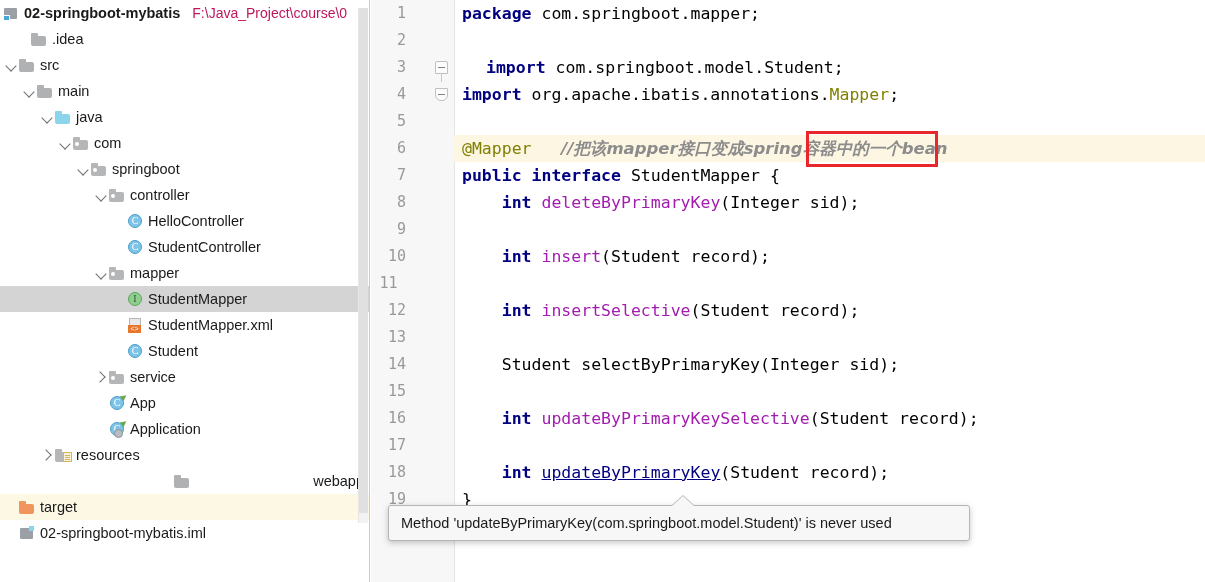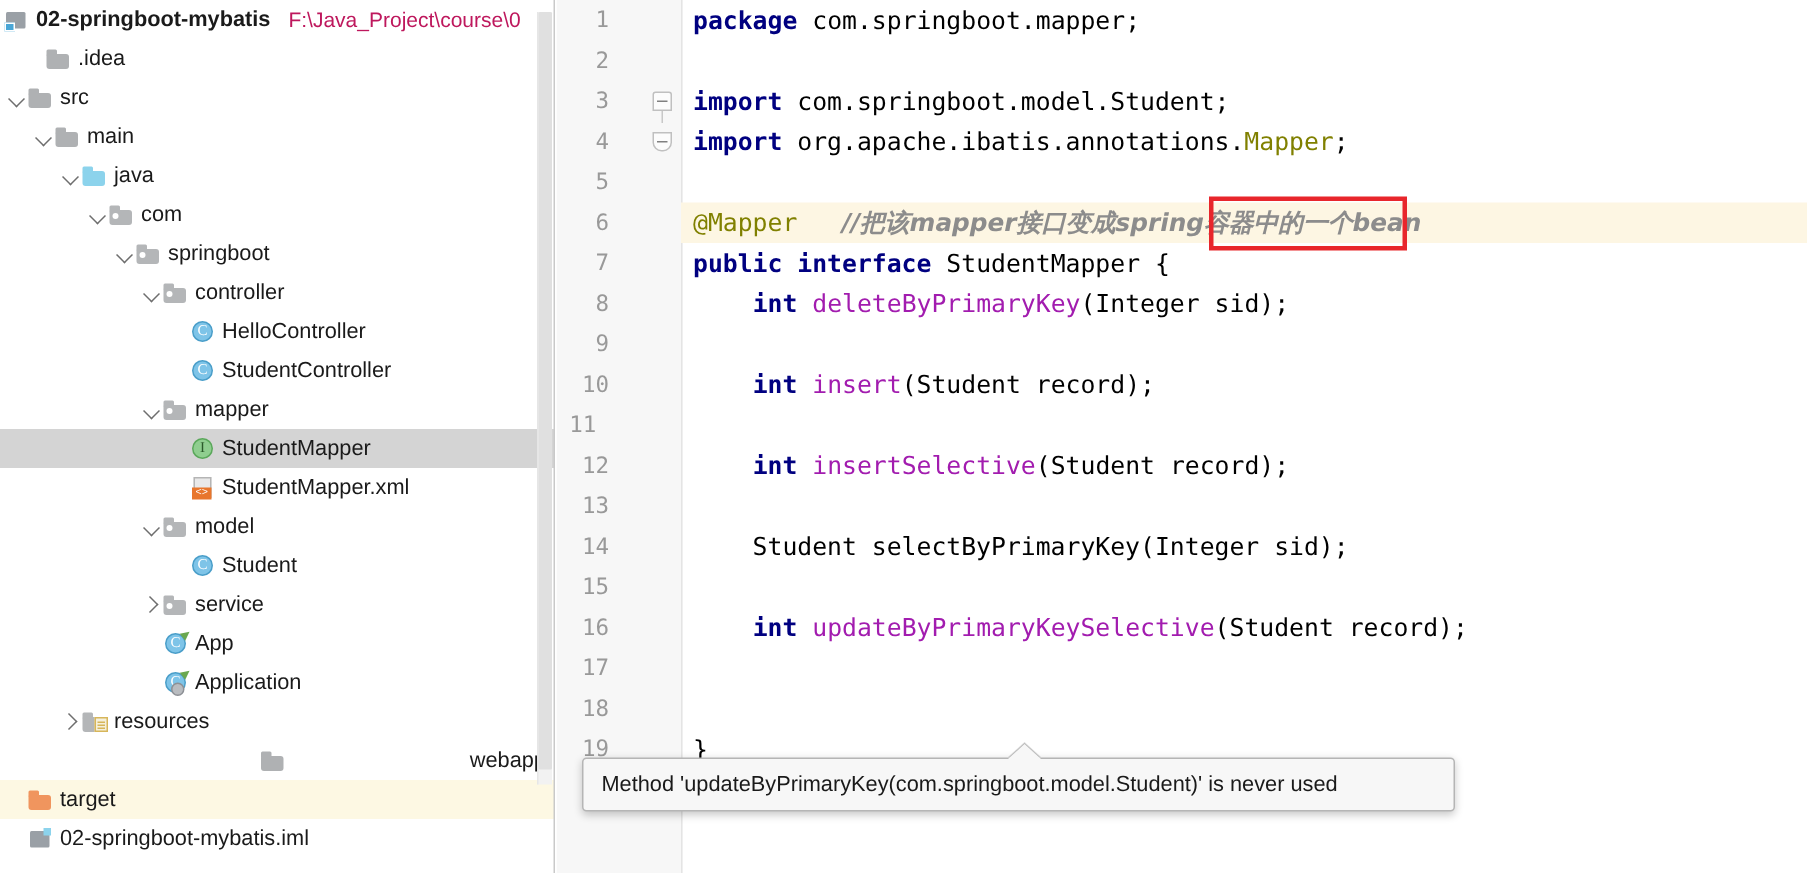--- a/index.html
+++ b/index.html
@@ -475,27 +475,20 @@
             <span class="ch">I</span>
           </span>
           <span class="lbl">StudentMapper</span>
         </div>
         <div class="row" style="padding-left: 112px;">
           <span class="arrow"></span>
           <span class="ico xml">
             <span class="tag">&lt;&gt;</span>
           </span>
           <span class="lbl">StudentMapper.xml</span>
-        </div>
-        <div class="row" style="padding-left: 94px;">
-          <span class="arrow down"></span>
-          <span class="ico folder folder-pkg">
-            <span class="dot"></span>
-          </span>
-          <span class="lbl">model</span>
         </div>
         <div class="row" style="padding-left: 112px;">
           <span class="arrow"></span>
           <span class="ico cls">
             <span class="ch">C</span>
           </span>
           <span class="lbl">Student</span>
         </div>
         <div class="row" style="padding-left: 94px;">
           <span class="arrow right"></span>
@@ -580,35 +573,36 @@
         </div>
         <div class="foldline" style="top: 74px; height: 8px;"></div>
         <div class="foldmark botcut" style="top: 88px;">
           <i></i>
         </div>
       </div>
     <div id="codearea">
         <div class="caret-row-hl" style="top: 135px;"></div>
         <div class="cline" style="top: 0px;"><span class="kw">package </span><span class="plain">com.springboot.mapper;</span></div>
         <div class="cline" style="top: 27px;"></div>
-        <div class="cline" style="top: 54px;"><span class="kw">import </span><span class="plain">com.springboot.model.Student;</span></div>
+        <div class="cline" style="top: 54px; margin-left: 24px;"><span class="kw">import </span><span class="plain">com.springboot.model.Student;</span></div>
         <div class="cline" style="top: 81px;"><span class="kw">import </span><span class="plain">org.apache.ibatis.annotations.</span><span class="ident-hl">Mapper</span><span class="plain">;</span></div>
         <div class="cline" style="top: 108px;"></div>
         <div class="cline" style="top: 135px;"><span class="anno">@Mapper</span><span class="plain">   </span><span class="cmt">//把该mapper接口变成spring容器中的一个bean</span></div>
         <div class="cline" style="top: 162px;"><span class="kw">public interface </span><span class="plain">StudentMapper {</span></div>
         <div class="cline" style="top: 189px;"><span class="plain">    </span><span class="kw">int </span><span class="unused">deleteByPrimaryKey</span><span class="plain">(Integer sid);</span></div>
         <div class="cline" style="top: 216px;"></div>
         <div class="cline" style="top: 243px;"><span class="plain">    </span><span class="kw">int </span><span class="unused">insert</span><span class="plain">(Student record);</span></div>
         <div class="cline" style="top: 270px;"></div>
         <div class="cline" style="top: 297px;"><span class="plain">    </span><span class="kw">int </span><span class="unused">insertSelective</span><span class="plain">(Student record);</span></div>
         <div class="cline" style="top: 324px;"></div>
         <div class="cline" style="top: 351px;"><span class="plain">    Student selectByPrimaryKey(Integer sid);</span></div>
         <div class="cline" style="top: 378px;"></div>
         <div class="cline" style="top: 405px;"><span class="plain">    </span><span class="kw">int </span><span class="unused">updateByPrimaryKeySelective</span><span class="plain">(Student record);</span></div>
         <div class="cline" style="top: 432px;"></div>
+        <div class="cline" style="top: 459px;"><span class="plain">    </span><span class="kw">int </span><span class="ulink">updateByPrimaryKey</span><span class="plain">(Student record);</span></div>
         <div class="cline" style="top: 486px;"><span class="plain">}</span></div>
       </div>
     <div id="mapper-box"></div>
 
   </div>
 
   <div id="tooltip-tip"></div>
   <div id="tooltip">Method 'updateByPrimaryKey(com.springboot.model.Student)' is never used</div>
 
 </div>

